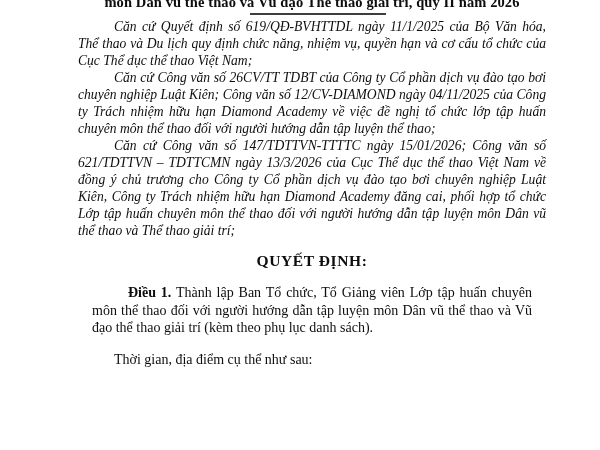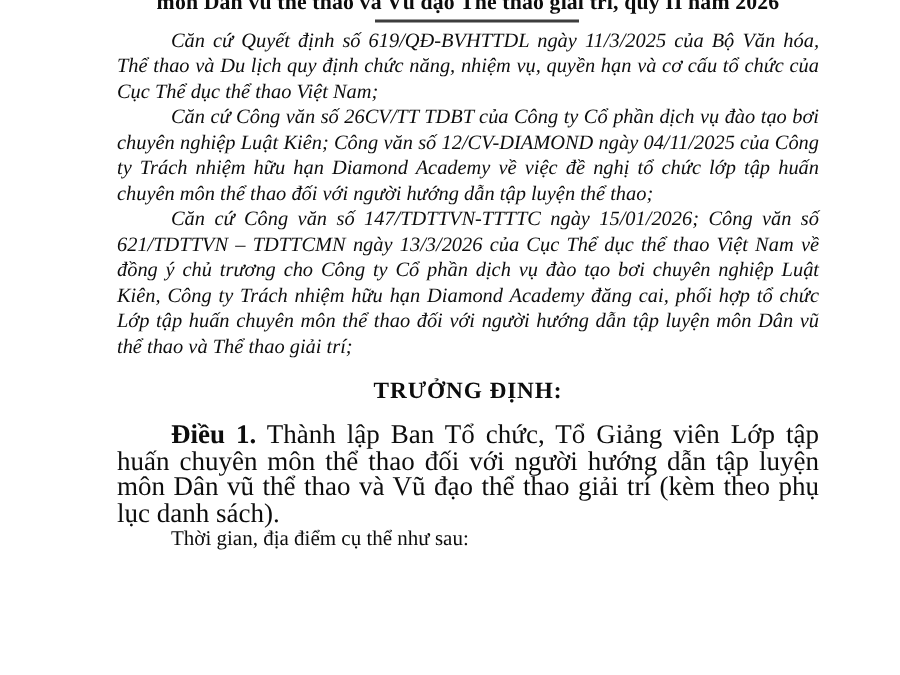--- a/index.html
+++ b/index.html
@@ -66,22 +66,22 @@
   }
   .decision-heading {
     margin: 13px 0 11px 0;
     text-align: center;
     font-weight: bold;
     font-size: 15.5px;
     line-height: 18px;
     letter-spacing: 0.6px;
   }
   .article {
-    margin: 0;
-    font-size: 18px;
+    margin: 14px;
+    font-size: 14px;
     line-height: 17.5px;
     text-align: justify;
     text-indent: 36px;
   }
   .article .article-label {
     font-weight: bold;
   }
   .schedule-line {
     margin: 0;
     font-size: 14px;
@@ -94,27 +94,27 @@
 
 <div class="page">
 
   <p class="title-fragment">môn Dân vũ thể thao và Vũ đạo Thể thao giải trí, quý II năm 2026</p>
 
   <div class="title-underline-wrap">
     <span class="title-underline"></span>
   </div>
 
 
-  <p class="recital">Căn cứ Quyết định số 619/QĐ-BVHTTDL ngày 11/3/2025 của Bộ Văn hóa, Thể thao và Du lịch quy định chức năng, nhiệm vụ, quyền hạn và cơ cấu tổ chức của Cục Thể dục thể thao Việt Nam;</p>
+  <p class="recital">Căn cứ Quyết định số 619/QĐ-BVHTTDL ngày 11/1/2025 của Bộ Văn hóa, Thể thao và Du lịch quy định chức năng, nhiệm vụ, quyền hạn và cơ cấu tổ chức của Cục Thể dục thể thao Việt Nam;</p>
 
 
   <p class="recital">Căn cứ Công văn số 26CV/TT TDBT của Công ty Cổ phần dịch vụ đào tạo bơi chuyên nghiệp Luật Kiên; Công văn số 12/CV-DIAMOND ngày 04/11/2025 của Công ty Trách nhiệm hữu hạn Diamond Academy về việc đề nghị tổ chức lớp tập huấn chuyên môn thể thao đối với người hướng dẫn tập luyện thể thao;</p>
 
   <p class="recital">Căn cứ Công văn số 147/TDTTVN-TTTTC ngày 15/01/2026; Công văn số 621/TDTTVN – TDTTCMN ngày 13/3/2026 của Cục Thể dục thể thao Việt Nam về đồng ý chủ trương cho Công ty Cổ phần dịch vụ đào tạo bơi chuyên nghiệp Luật Kiên, Công ty Trách nhiệm hữu hạn Diamond Academy đăng cai, phối hợp tổ chức Lớp tập huấn chuyên môn thể thao đối với người hướng dẫn tập luyện môn Dân vũ thể thao và Thể thao giải trí;</p>
 
 
-  <p class="decision-heading">TRƯỞNG ĐỊNH:</p>
+  <p class="decision-heading">QUYẾT ĐỊNH:</p>
 
   <p class="article"><span class="article-label">Điều 1.</span><span> Thành lập Ban Tổ chức, Tổ Giảng viên Lớp tập huấn chuyên môn thể thao đối với người hướng dẫn tập luyện môn Dân vũ thể thao và Vũ đạo thể thao giải trí (kèm theo phụ lục danh sách).</span></p>
 
   <p class="schedule-line">Thời gian, địa điểm cụ thể như sau:</p>
 
 </div>
 
 </body></html>

